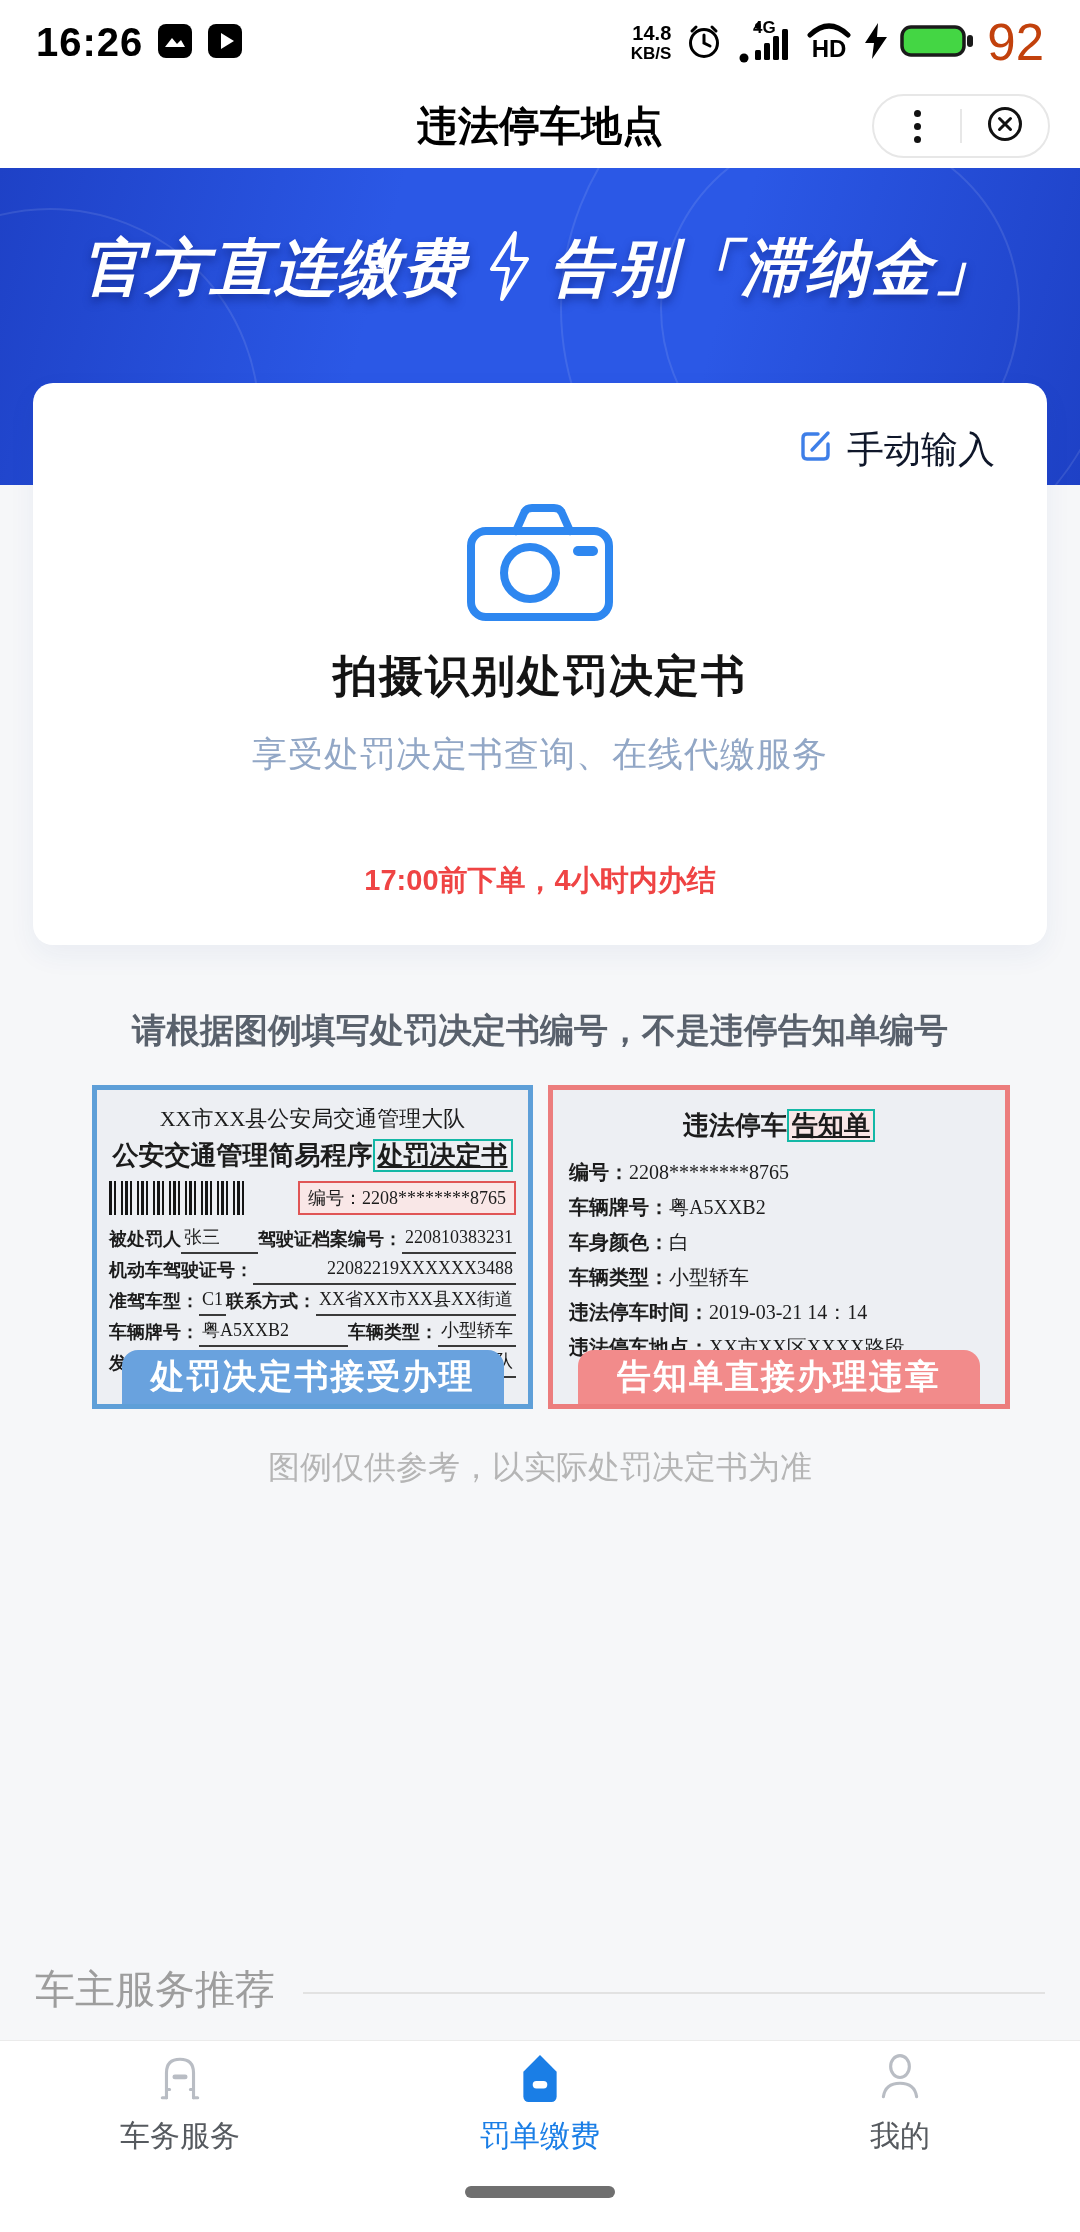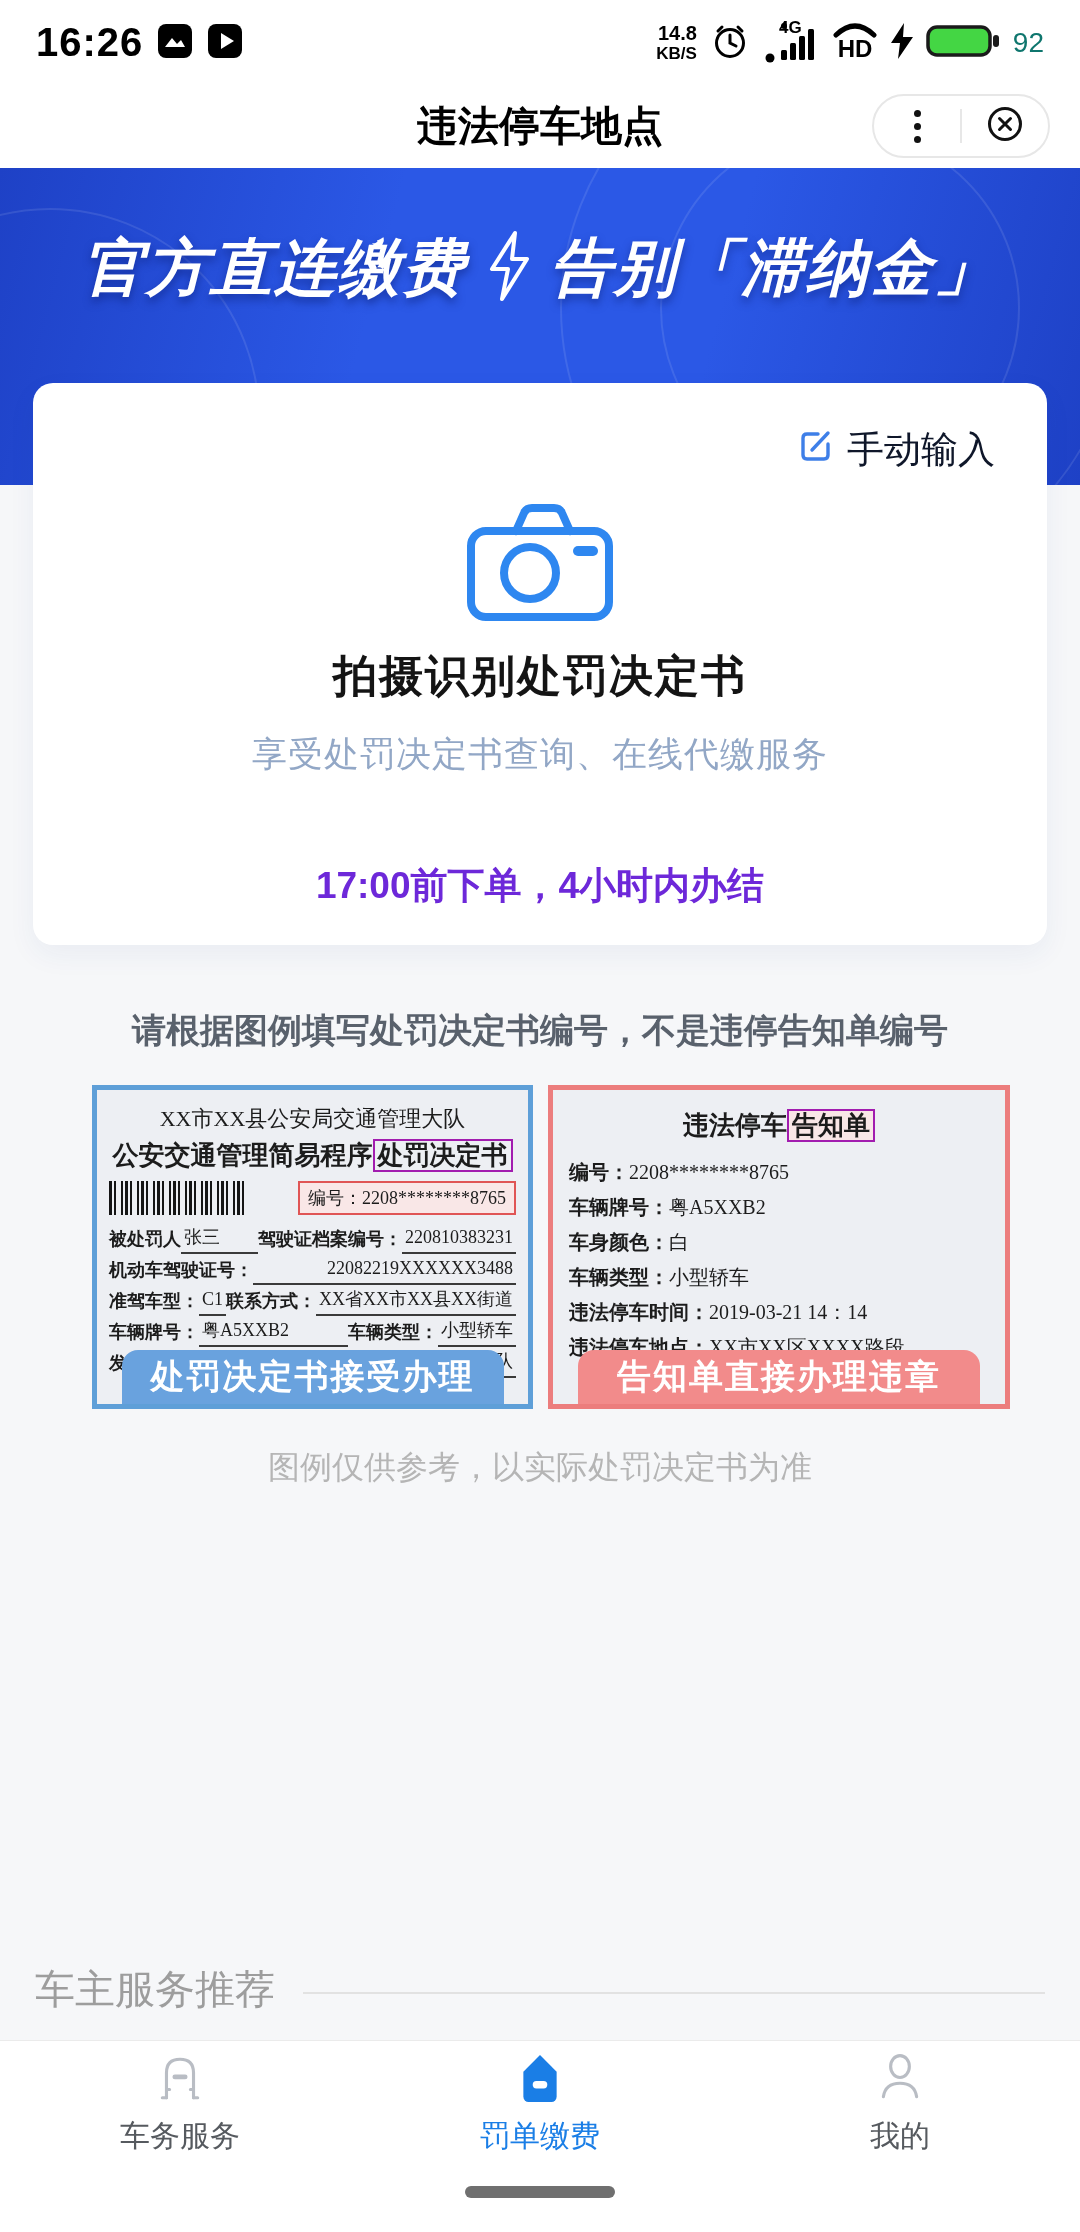--- a/index.html
+++ b/index.html
@@ -8,21 +8,21 @@
 
   
   .statusbar{ position:absolute; top:0; left:0; width:1080px; height:85px; background:#fff;
     display:flex; align-items:center; justify-content:space-between; padding:0 36px; }
   .sb-left{ display:flex; align-items:center; gap:14px; }
   .sb-time{ font-size:40px; font-weight:600; color:#000; letter-spacing:1px; }
   .sb-right{ display:flex; align-items:center; gap:12px; }
   .netspeed{ text-align:right; line-height:1; margin-right:2px; }
   .netspeed .v{ font-size:20px; font-weight:700; color:#000; display:block; }
   .netspeed .u{ font-size:17px; font-weight:700; color:#000; display:block; margin-top:2px; }
-  .sb-num{ font-size:28px; font-weight:500; color:#0f766e; }
+  .sb-num{ font-size:51px; font-weight:500; color:#c2410c; }
 
   
   .navbar{ position:absolute; top:85px; left:0; width:1080px; height:83px; background:#fff; }
   .nav-title{ position:absolute; left:0; right:0; top:0; height:83px; display:flex; align-items:center; justify-content:center;
     font-size:41px; font-weight:700; color:#000; }
   .capsule{ position:absolute; right:30px; top:9px; width:178px; height:64px; background:#fff;
     border:2px solid #e7e7e7; border-radius:32px; display:flex; align-items:center; }
   .capsule .half{ flex:1; display:flex; align-items:center; justify-content:center; height:100%; cursor:pointer; }
   .capsule .divider{ width:2px; height:34px; background:#e7e7e7; }
   .dots{ display:flex; flex-direction:column; gap:6px; }
@@ -48,32 +48,32 @@
   .tl-slash.r{ transform:rotate(-35deg); }
 
   
   .scan-card{ position:absolute; top:383px; left:33px; width:1014px; height:562px; background:#fff;
     border-radius:20px; box-shadow:0 10px 28px rgba(30,60,130,.06); z-index:5; }
   .manual{ position:absolute; top:42px; right:52px; display:flex; align-items:center; gap:12px; cursor:pointer; }
   .manual span{ font-size:37px; color:#0f172a; }
   .cam-wrap{ position:absolute; top:116px; left:0; width:100%; display:flex; justify-content:center; cursor:pointer; }
   .scan-title{ position:absolute; top:264px; width:100%; text-align:center; font-size:44px; font-weight:700; color:#141414; letter-spacing:2px; }
   .scan-sub{ position:absolute; top:348px; width:100%; text-align:center; font-size:35px; color:#92a7c6; letter-spacing:1px; }
-  .scan-promise{ position:absolute; top:478px; width:100%; text-align:center; font-size:37px; font-weight:700; color:#6d28d9; }
+  .scan-promise{ position:absolute; top:478px; width:100%; text-align:center; font-size:29px; font-weight:700; color:#ef4444; }
 
   
   .guide-header{ position:absolute; top:1008px; left:0; width:100%; text-align:center;
     font-size:34px; font-weight:700; color:#59616c; }
   .docs{ position:absolute; top:1085px; left:92px; width:918px; display:flex; gap:15px;border-radius:18px; }
   .doc{ position:relative; background:#edeff3; font-family:"Liberation Serif", serif; color:#1c1c1c; }
   .doc-left{ width:441px; height:324px; border:5px solid #5e9fd8; padding:10px 12px 0 12px; }
   .doc-right{ width:462px; height:324px; border:5px solid #ec7d7d; padding:14px 16px 0 16px; }
   .doc-t1{ text-align:center; font-size:22px; margin-top:4px; }
   .doc-t2{ text-align:center; font-size:26px; font-weight:700; margin-top:4px; white-space:nowrap; }
-  .boxed{ border:2px solid #a21caf; padding:0 3px; }
+  .boxed{ border:2px solid #14b8a6; padding:0 3px;text-decoration:underline; }
   .boxed.pink{ background:#f9e7e7; }
   .serial-row{ display:flex; align-items:center; justify-content:space-between; margin-top:8px; }
   .barcode{ width:140px; height:34px;
     background:repeating-linear-gradient(90deg,#151515 0 3px,#edeff3 3px 5px,#151515 5px 7px,#edeff3 7px 12px,#151515 12px 14px,#edeff3 14px 16px); }
   .serial-box{ border:2px solid #e05555; background:#f9e7e7; font-size:18px; padding:3px 8px; white-space:nowrap; }
   .doc-fields{ margin-top:8px; }
   .doc-line{ display:flex; align-items:flex-end; font-size:18px; line-height:29px; white-space:nowrap; }
   .doc-line span{ display:inline-block; }
   .doc-line .lb{ font-weight:700; }
   .doc-line .u{ border-bottom:2px solid #3a3a3a; padding:0 3px; }

